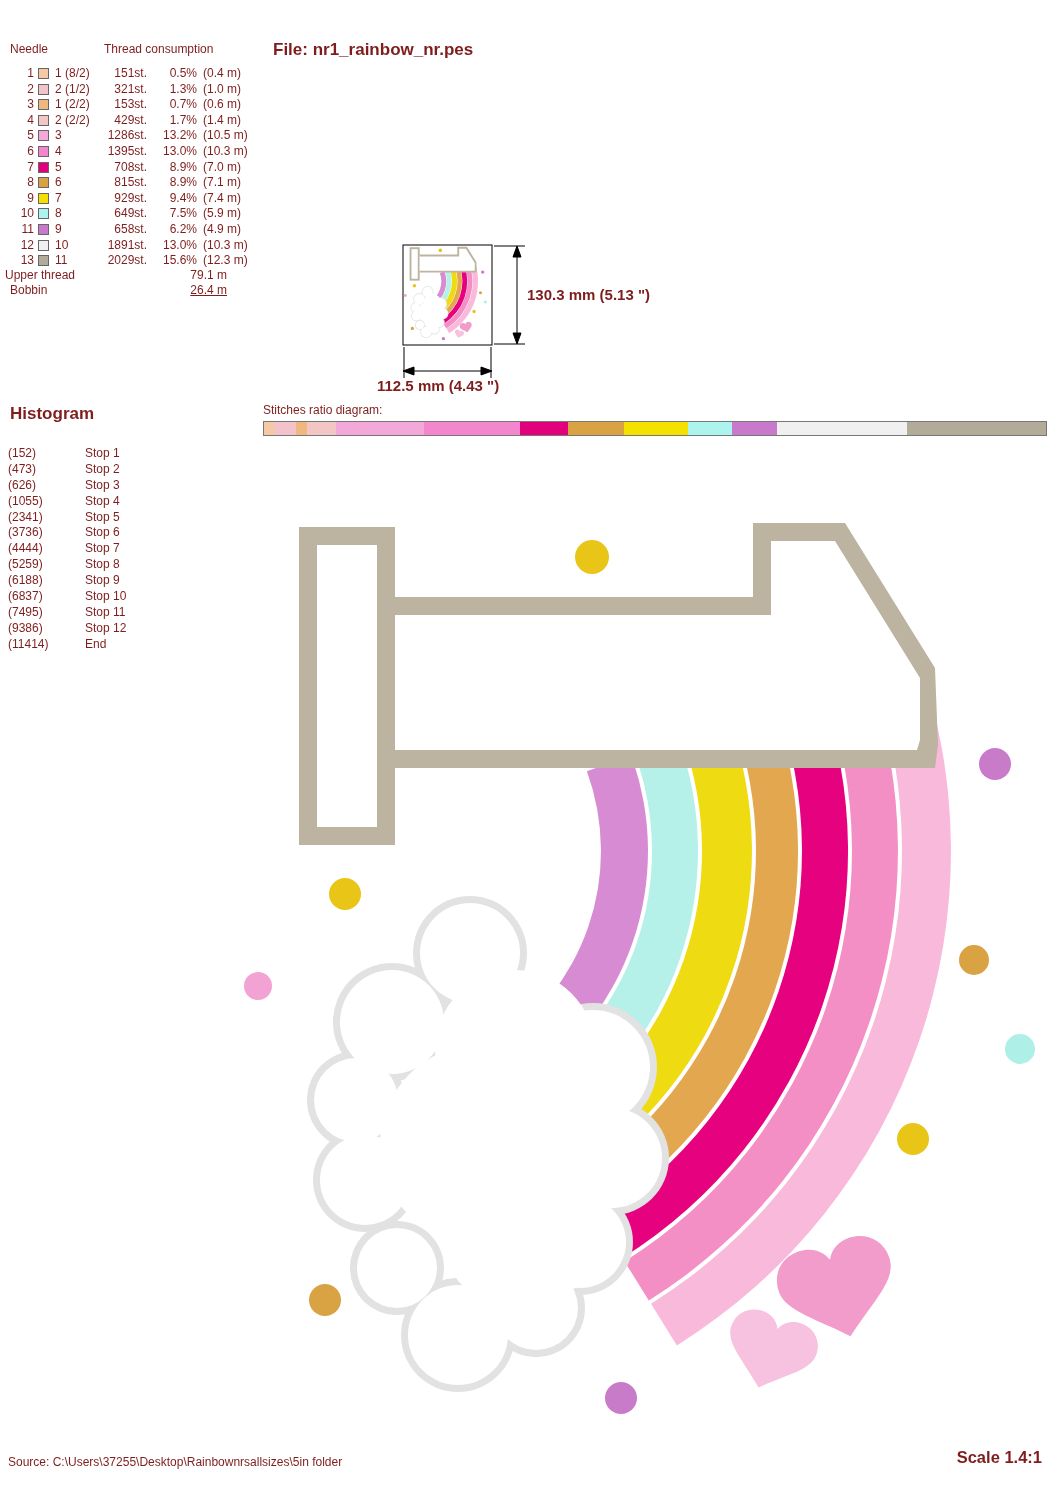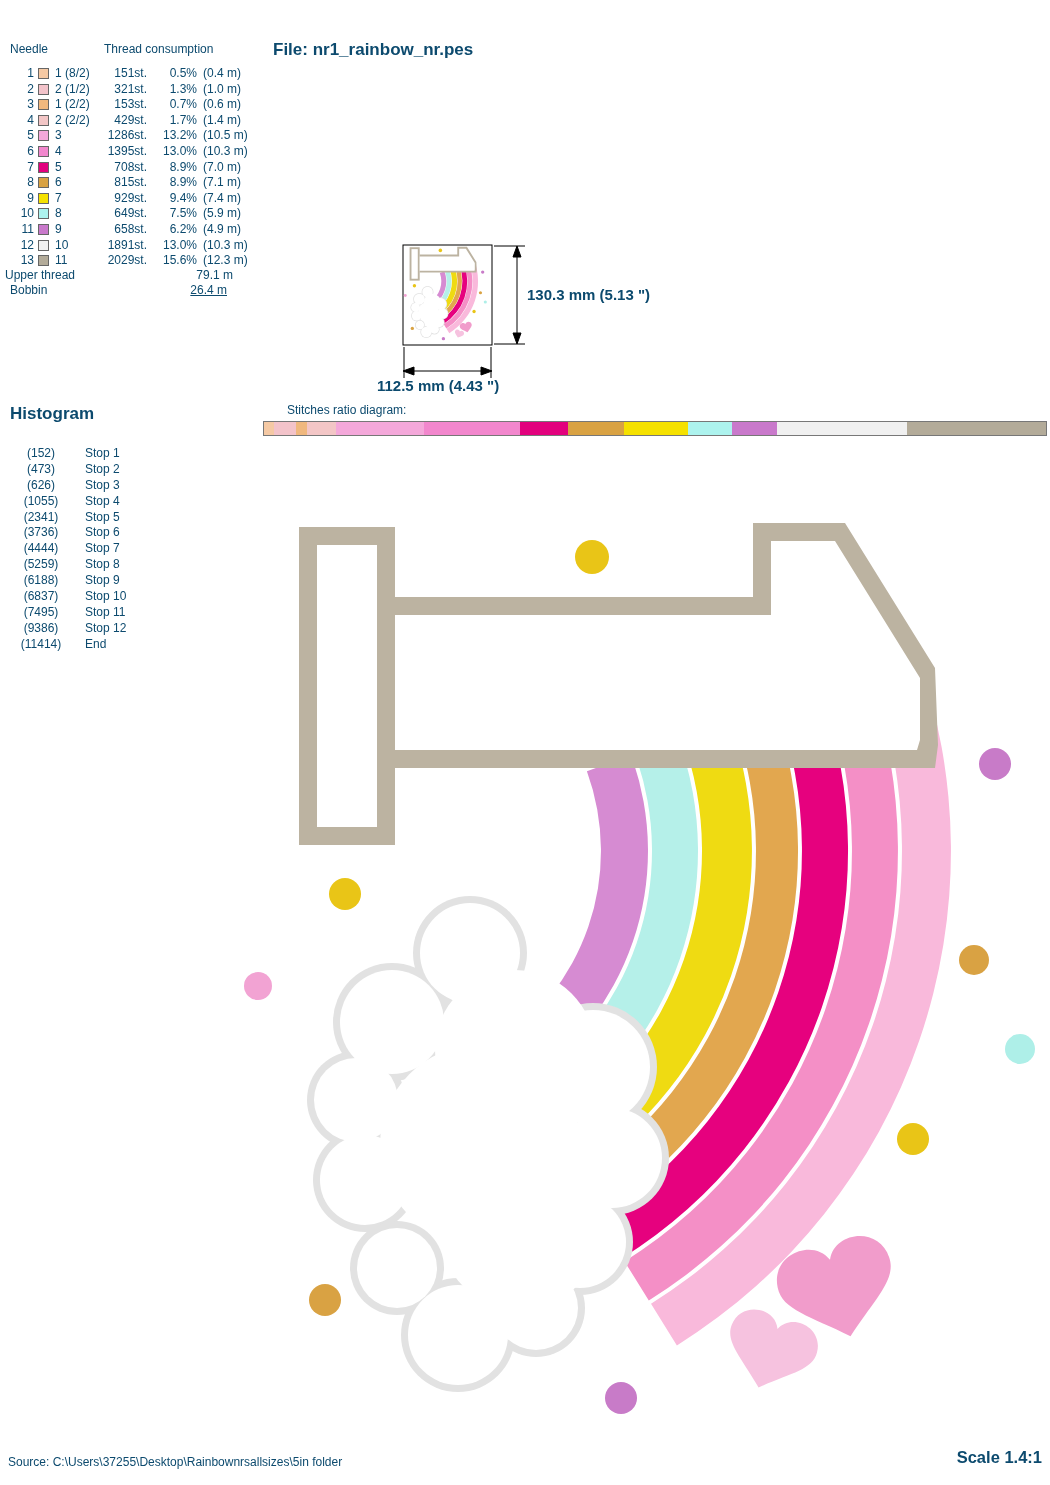--- a/index.html
+++ b/index.html
@@ -1,31 +1,31 @@
 <!DOCTYPE html>
 <html><head>
 <meta charset="utf-8">
 <style>
   html,body{margin:0;padding:0;background:#fff;}
   .canvas{position:relative;width:1050px;height:1485px;background:#fff;overflow:hidden;
-          font-family:"Liberation Sans",sans-serif;color:#0c4a6e;}
+          font-family:"Liberation Sans",sans-serif;color:#7f1d1d;}
   .abs{position:absolute;}
   .t12{font-size:12px;line-height:15.6px;white-space:pre;}
   .bold{font-weight:bold;}
   
   .nrow{display:flex;height:15.6px;font-size:12px;line-height:15.6px;}
   .c-num{width:26px;text-align:right;}
   .c-swatch{width:11px;height:11px;margin:2px 6px 0 4px;border:1px solid #666;box-sizing:border-box;}
   .c-code{width:40px;}
   .c-st{width:52px;text-align:right;}
   .c-pct{width:50px;text-align:right;}
   .c-len{padding-left:6px;}
   
   .hrow{display:flex;height:15.9px;font-size:12px;line-height:15.9px;}
-  .h-count{width:66px;text-align:center;}
+  .h-count{width:66px;text-align:left;}
   .h-label{margin-left:11px;}
   
   .ratio-bar{display:flex;width:782px;height:13px;border:1px solid #777;}
   .ratio-seg{height:100%;}
   svg{position:absolute;left:0;top:0;}
 </style>
 </head>
 <body>
 
 <div class="canvas">
@@ -220,21 +220,21 @@
         <span class="c-num">13</span>
         <span class="c-swatch" style="background: rgb(179, 171, 153);"></span>
         <span class="c-code">11</span>
         <span class="c-st">2029st.</span>
         <span class="c-pct">15.6%</span>
         <span class="c-len">(12.3 m)</span>
       </div>
     </div>
 
   <div class="abs t12" style="left:5px;top:268px;">Upper thread</div>
-  <div class="abs t12" style="left:156px;top:268px;width:77px;text-align:right;">79.1 m</div>
+  <div class="abs t12" style="left:150px;top:268px;width:77px;text-align:right;">79.1 m</div>
   <div class="abs t12" style="left:10px;top:283px;">Bobbin</div>
   <div class="abs t12" style="left:150px;top:283px;width:77px;text-align:right;text-decoration:underline;">26.4 m</div>
 
   <div class="abs bold" style="left:273px;top:40px;font-size:17px;text-align:center;">File: nr1_rainbow_nr.pes</div>
 
   <div class="abs bold" style="left:527px;top:286px;font-size:15px;">130.3 mm (5.13 ")</div>
   <div class="abs bold" style="left:377px;top:377px;font-size:15px;">112.5 mm (4.43 ")</div>
 
   <div class="abs bold" style="left:10px;top:404px;font-size:17px;">Histogram</div>
   <div class="abs" style="left:8px;top:446px;">
@@ -285,21 +285,21 @@
       <div class="hrow">
         <span class="h-count">(9386)</span>
         <span class="h-label">Stop 12</span>
       </div>
       <div class="hrow">
         <span class="h-count">(11414)</span>
         <span class="h-label">End</span>
       </div>
     </div>
 
-  <div class="abs t12" style="left:263px;top:403px;margin-left:24px;">Stitches ratio diagram:</div>
+  <div class="abs t12" style="left:263px;top:403px;">Stitches ratio diagram:</div>
   <div class="abs ratio-bar" style="left:263px;top:421px;">
       <div class="ratio-seg" style="width: 1.32294%; background: rgb(245, 201, 164);"></div>
       <div class="ratio-seg" style="width: 2.81234%; background: rgb(243, 195, 202);"></div>
       <div class="ratio-seg" style="width: 1.34046%; background: rgb(240, 184, 126);"></div>
       <div class="ratio-seg" style="width: 3.75854%; background: rgb(243, 198, 198);"></div>
       <div class="ratio-seg" style="width: 11.2669%; background: rgb(244, 168, 218);"></div>
       <div class="ratio-seg" style="width: 12.2218%; background: rgb(242, 135, 205);"></div>
       <div class="ratio-seg" style="width: 6.20291%; background: rgb(226, 1, 125);"></div>
       <div class="ratio-seg" style="width: 7.14035%; background: rgb(217, 162, 67);"></div>
       <div class="ratio-seg" style="width: 8.13913%; background: rgb(245, 225, 0);"></div>

